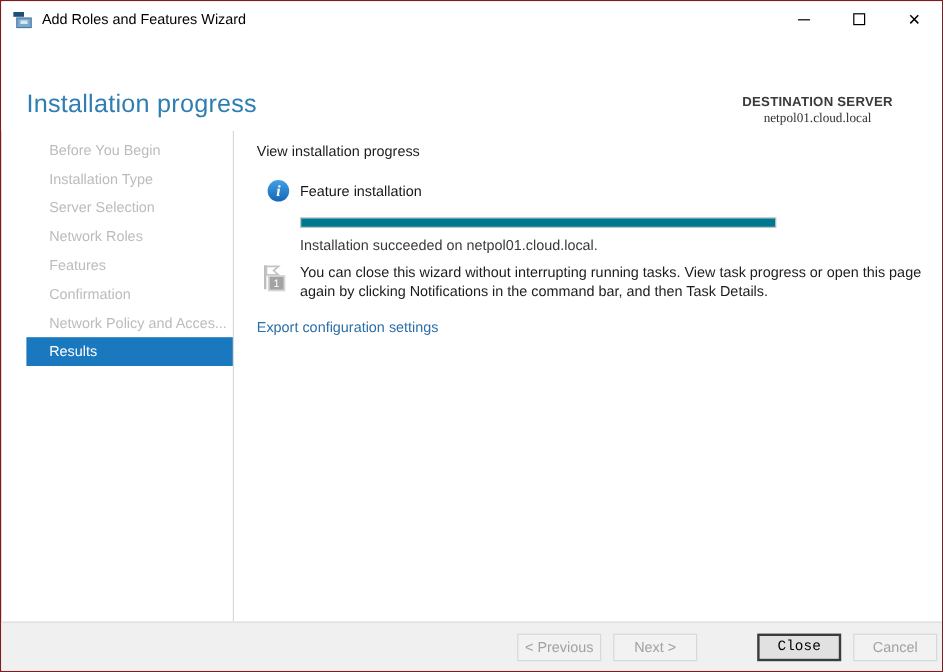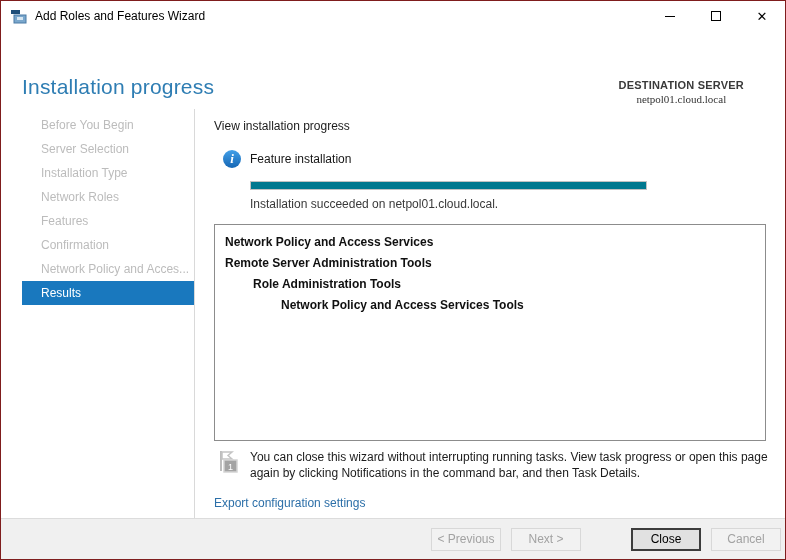--- a/index.html
+++ b/index.html
@@ -76,21 +76,21 @@
   .footer{
     position:absolute; left:0; right:0; bottom:0; height:41px;
     background:#f0f0f0; border-top:1px solid #dcdcdc;
     display:flex; align-items:center; justify-content:flex-end; padding-right:4px;
   }
   .btn{
     width:70px; height:23px; font-size:12px; font-family:inherit;
     display:flex; align-items:center; justify-content:center; margin-left:10px;
   }
   .btn.disabled{ background:#f2f2f2; border:1px solid #d8d8d8; color:#a2a2a2; }
-  .btn.primary{ background:#e1e1e1; border:2px solid #3c3c3c; color:#000; margin-left:50px; }
+  .btn.primary{ background:#e1e1e1; border:2px solid #3c3c3c; color:#000; margin-left:50px;font-family:Liberation Mono, monospace; }
 </style>
 </head>
 <body>
 
 <div class="window">
 
   <div class="titlebar">
     <svg class="titlebar-icon" viewBox="0 0 16 16">
       <rect x="0" y="2" width="9" height="4" fill="#1e4e79"></rect>
       <rect x="3" y="7" width="12" height="8" fill="#7aa7cc" stroke="#4a7ba6" stroke-width="1"></rect>
@@ -115,22 +115,22 @@
     <div class="dest">
       <div class="dest-label">DESTINATION SERVER</div>
       <div class="dest-server">netpol01.cloud.local</div>
     </div>
   </div>
 
   <div class="content-row">
 
     <div class="sidebar">
       <div class="sidebar-item">Before You Begin</div>
+      <div class="sidebar-item">Installation Type</div>
       <div class="sidebar-item">Server Selection</div>
-      <div class="sidebar-item">Installation Type</div>
       <div class="sidebar-item">Network Roles</div>
       <div class="sidebar-item">Features</div>
       <div class="sidebar-item">Confirmation</div>
       <div class="sidebar-item">Network Policy and Acces...</div>
       <div class="sidebar-item selected">Results</div>
     </div>
 
     <div class="main">
       <div class="view-label">View installation progress</div>
 
@@ -138,26 +138,20 @@
         <div class="info-icon">i</div>
         <div class="feature-title">Feature installation</div>
       </div>
 
       <div class="progress-track">
         <div class="progress-fill" style="width: 100%;"></div>
       </div>
 
       <div class="status-text">Installation succeeded on netpol01.cloud.local.</div>
 
-      <div class="listbox">
-        <div class="list-item">Network Policy and Access Services</div>
-        <div class="list-item">Remote Server Administration Tools</div>
-        <div class="list-item ind1">Role Administration Tools</div>
-        <div class="list-item ind2">Network Policy and Access Services Tools</div>
-      </div>
 
       <div class="notice-row">
         <svg class="flag-icon" viewBox="0 0 28 28">
           <line x1="5" y1="2" x2="5" y2="22" stroke="#bdbdbd" stroke-width="2"></line>
           <path d="M6 3 L16 3 L12 6.5 L16 10 L6 10 Z" fill="#ffffff" stroke="#c4c4c4" stroke-width="1.5"></path>
           <rect x="8" y="11" width="13" height="12" fill="#a3a3a3" stroke="#d4d4d4" stroke-width="1.5"></rect>
           <text x="14.5" y="20.5" text-anchor="middle" font-size="9" fill="#ffffff" font-family="Liberation Sans, sans-serif">1</text>
         </svg>
         <div class="notice-text">You can close this wizard without interrupting running tasks. View task progress or open this page again by clicking Notifications in the command bar, and then Task Details.</div>
       </div>

